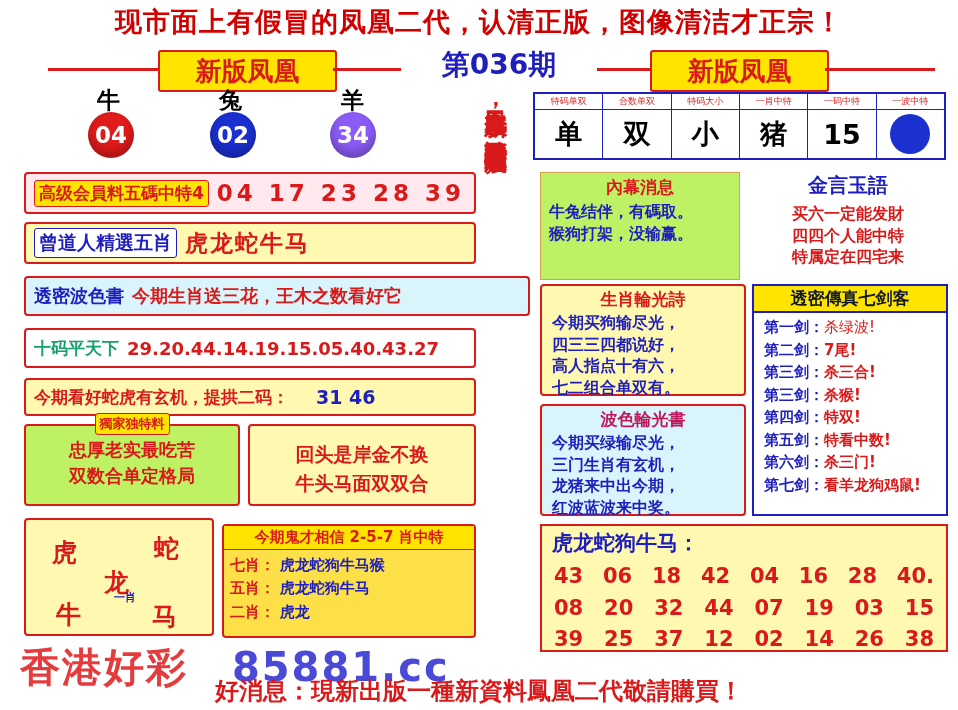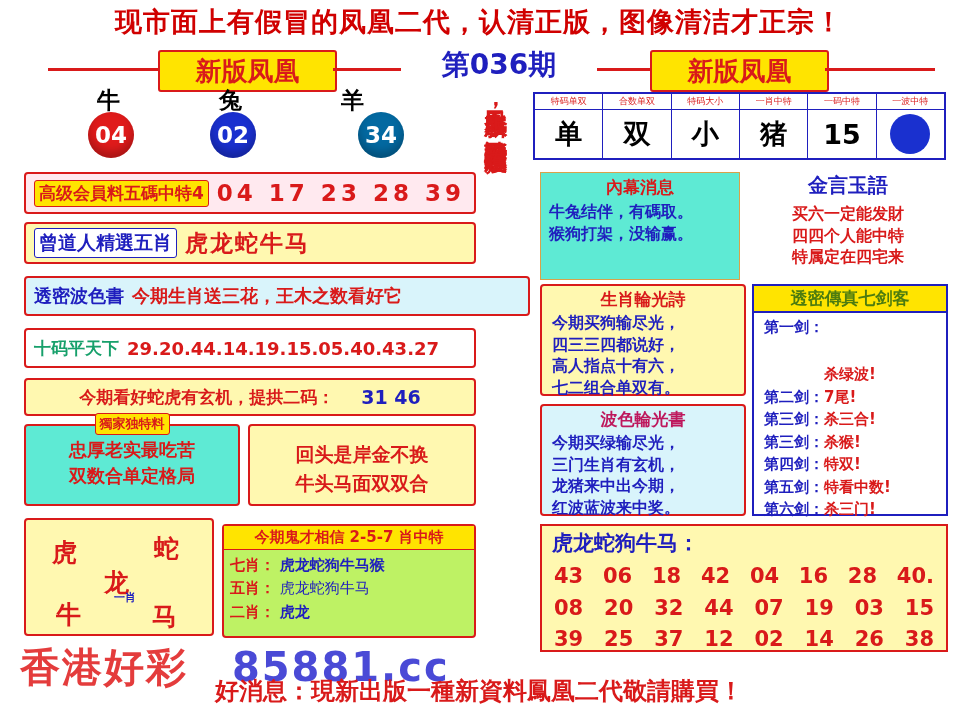--- a/index.html
+++ b/index.html
@@ -37,21 +37,21 @@
   
   .zodiac{position:absolute;font-size:23px;font-weight:bold;color:#000;}
   .ball{
     position:absolute;width:46px;height:46px;border-radius:50%;
     display:flex;align-items:center;justify-content:center;
     color:#fff;font-weight:bold;font-size:23px;
     box-shadow:inset 0 -6px 10px rgba(0,0,0,.25);
   }
   .ball.red{background:#e01b1b;}
   .ball.blue{background:#1a30cf;}
-  .ball.green{background:#0369a1;margin-left:28px;}
+  .ball.green{background:#8b5cf6;}
 
   
   .panel{position:absolute;box-sizing:border-box;}
   .p-border{border:2px solid #d91a1a;border-radius:4px;background:#fff;}
 
   .lbl-yellow{
     background:#ffe400;border:1px solid #d91a1a;color:#d91a1a;
     font-weight:bold;font-size:17px;padding:1px 4px;border-radius:3px;
     display:inline-block;
   }
@@ -102,22 +102,22 @@
     position:absolute;left:20px;top:640px;
     font-size:40px;font-weight:bold;color:#e01b1b;opacity:.85;
     letter-spacing:2px;white-space:nowrap;
   }
   .watermark .wm-blue{color:#2b2bd0;}
 
   
   .bg-pink{background:#ffe9ef;}
   .bg-cyan{background:#d9f4fb;}
   .bg-lyellow{background:#fff8b0;}
-  .bg-peach{background:#5eead4;}
-  .bg-lgreen{background:#bef264;}
+  .bg-peach{background:#bef264;}
+  .bg-lgreen{background:#fde047;}
   .bg-white{background:#fff;}
 </style>
 </head>
 <body>
 
 <div class="page">
 
   <div class="top-banner">现市面上有假冒的凤凰二代，认清正版，图像清洁才正宗！</div>
 
   <div class="rule" style="left:48px;top:68px;width:120px;"></div>
@@ -159,21 +159,21 @@
   </div>
 
   <div class="panel p-border bg-white" style="left:24px;top:328px;width:452px;height:40px;">
     <div class="row-flex">
       <span style="color:#17a06b;font-weight:bold;font-size:17px;white-space:nowrap;">十码平天下</span>
       <span style="color:#d91a1a;font-weight:bold;font-size:18px;">29.20.44.14.19.15.05.40.43.27</span>
     </div>
   </div>
 
   <div class="panel p-border bg-lyellow" style="left:24px;top:378px;width:452px;height:38px;">
-    <div class="row-flex" style="justify-content:center;gap:27px;">
+    <div class="row-flex" style="gap:27px;">
       <span style="color:#d91a1a;font-weight:bold;font-size:17px;">今期看好蛇虎有玄机，提拱二码：</span>
       <span style="color:#1f1fbe;font-weight:bold;font-size:19px;">31 46</span>
     </div>
   </div>
 
   <div class="panel p-border bg-lyellow" style="left:248px;top:424px;width:228px;height:82px;">
     <div style="text-align:center;color:#d91a1a;font-weight:bold;font-size:19px;line-height:1.5;margin-top:14px;">
       <div>回头是岸金不换</div>
       <div>牛头马面双双合</div>
     </div>
@@ -202,21 +202,21 @@
 
   <div class="panel p-border bg-lgreen" style="left:222px;top:524px;width:254px;height:114px;">
     <div style="background:#ffe400;color:#d91a1a;font-weight:bold;font-size:15px;text-align:center;padding:2px 0;border-bottom:1px solid #d91a1a;">今期鬼才相信 2-5-7 肖中特</div>
     <div style="padding:4px 6px;font-size:15px;line-height:1.55;">
       <div>
         <span style="color:#d91a1a;font-weight:bold;">七肖：</span>
         <span style="color:#1f1fbe;font-weight:bold;">虎龙蛇狗牛马猴</span>
       </div>
       <div>
         <span style="color:#d91a1a;font-weight:bold;">五肖：</span>
-        <span style="color:#1f1fbe;font-weight:normal;">虎龙蛇狗牛马</span>
+        <span style="color:#1f1fbe;font-weight:bold;">虎龙蛇狗牛马</span>
       </div>
       <div>
         <span style="color:#d91a1a;font-weight:bold;">二肖：</span>
         <span style="color:#1f1fbe;font-weight:bold;">虎龙</span>
       </div>
     </div>
   </div>
 
   <div class="vertical" style="left:484px;top:92px;height:560px;">鳳凰全新改版，請彩民長期跟踪定有收獲</div>
 
@@ -272,25 +272,25 @@
     <div class="box-title" style="color:#be185d;padding-top:2px;">波色輪光書</div>
     <div style="padding:1px 10px;color:#1f1fbe;font-weight:bold;" class="cn-line">
       <div>今期买绿输尽光，</div>
       <div>三门生肖有玄机，</div>
       <div>龙猪来中出今期，</div>
       <div>红波蓝波来中奖。</div>
     </div>
   </div>
 
   <div class="box bg-white" style="left:752px;top:284px;width:196px;height:232px;border:2px solid #1f1fbe;">
-    <div style="background:#ffe400;border-bottom:2px solid #1f1fbe;color:#4d7c0f;font-weight:bold;text-align:center;font-size:17px;padding:1px 0;">透密傳真七剑客</div>
+    <div style="background:#ffe400;border-bottom:2px solid #1f1fbe;color:#0f172a;font-weight:bold;text-align:center;font-size:17px;padding:1px 0;">透密傳真七剑客</div>
     <div style="padding:3px 10px;">
       <div class="sword-row">
         <span style="color:#1f1fbe;font-weight:bold;">第一剑：</span>
-        <span style="color:#d91a1a;font-weight:bold;margin-top:47px;">杀绿波!</span>
+        <span style="color:#d91a1a;font-weight:normal;">杀绿波!</span>
       </div>
       <div class="sword-row">
         <span style="color:#1f1fbe;font-weight:bold;">第二剑：</span>
         <span style="color:#d91a1a;font-weight:bold;text-align:right;">7尾!</span>
       </div>
       <div class="sword-row">
         <span style="color:#1f1fbe;font-weight:bold;">第三剑：</span>
         <span style="color:#d91a1a;font-weight:bold;">杀三合!</span>
       </div>
       <div class="sword-row">

